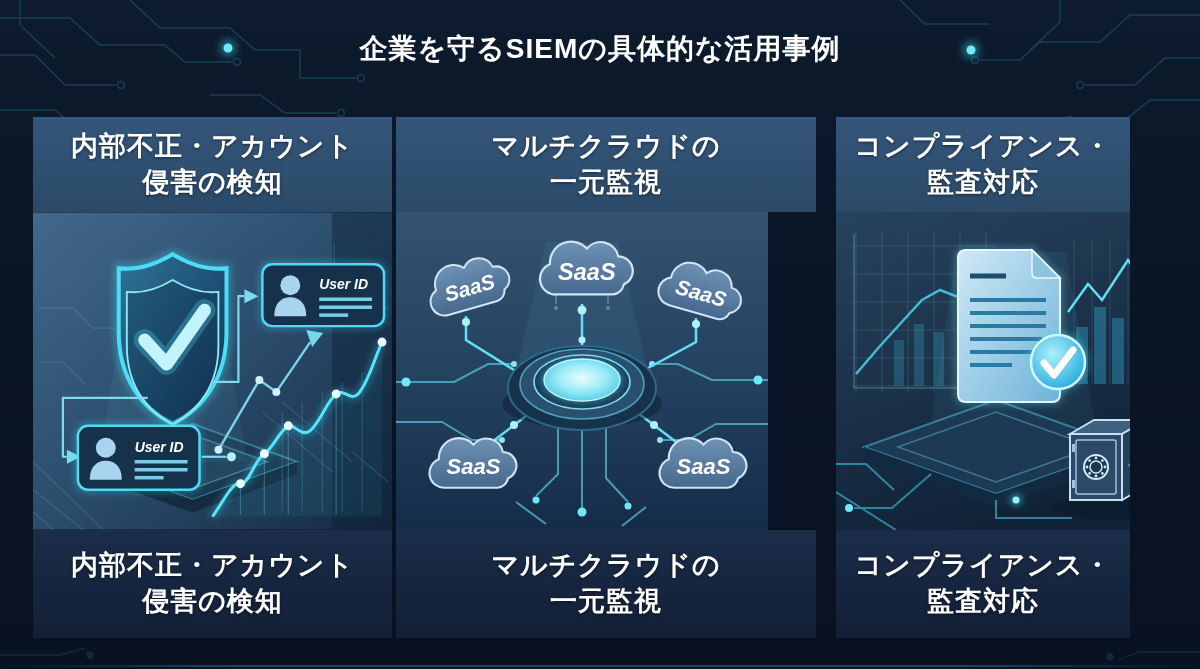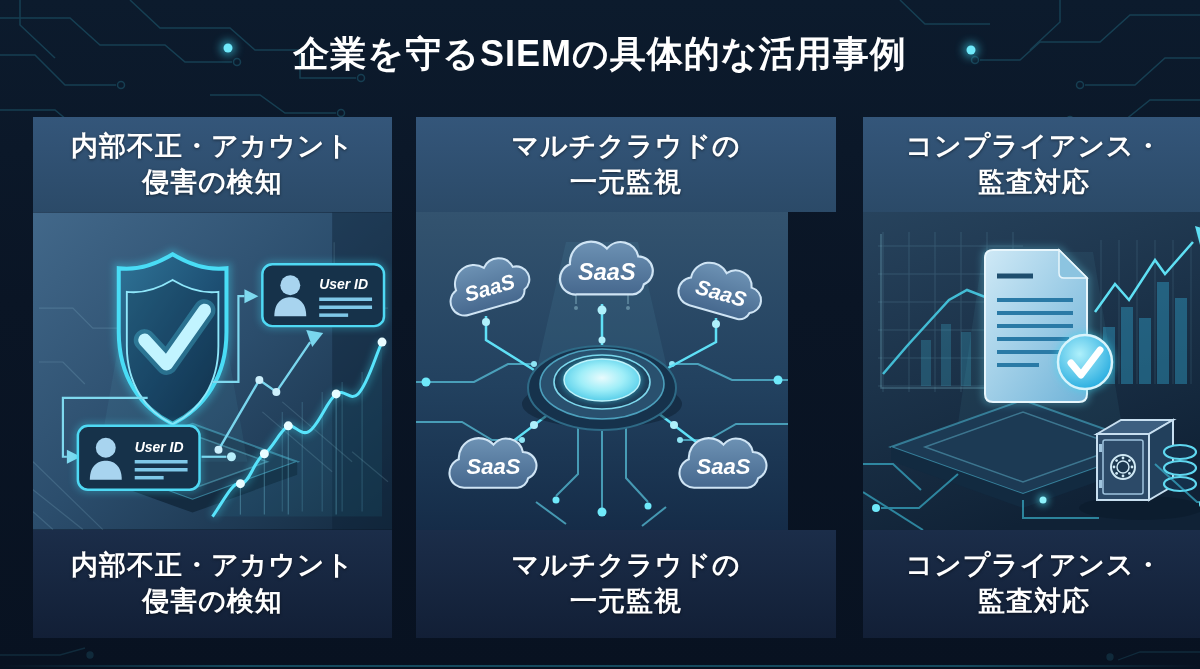--- a/index.html
+++ b/index.html
@@ -4,27 +4,27 @@
 <style>
   html,body{margin:0;padding:0;}
   body{
     width:1200px;height:669px;position:relative;overflow:hidden;
     background:linear-gradient(180deg,#0c1b2d 0%,#0a1525 45%,#081221 100%);
     font-family:"Liberation Sans","DejaVu Sans",sans-serif;
   }
   .bg-circuit{position:absolute;inset:0;z-index:0;pointer-events:none;}
   .title{
     position:absolute;top:30px;left:0;width:1200px;text-align:center;
-    color:#ffffff;font-size:36px;font-weight:700;letter-spacing:1px;z-index:2;
+    color:#ffffff;font-size:28px;font-weight:700;letter-spacing:1px;z-index:2;
   }
   .panels{position:absolute;top:117px;left:33px;display:flex;z-index:2;}
   .panel{display:flex;flex-direction:column;height:521px;}
-  .panel-1{width:359px;margin-right:24px;}
-  .panel-2{width:420px;margin-right:27px;}
-  .panel-3{width:342px;}
+  .panel-1{width:359px;margin-right:4px;}
+  .panel-2{width:420px;margin-right:20px;}
+  .panel-3{width:294px;}
   .panel-header{
     height:95px;display:flex;flex-direction:column;justify-content:center;align-items:center;
     background:linear-gradient(180deg,#34567a 0%,#2b4a68 100%);
     color:#fff;font-size:27px;font-weight:700;line-height:1.32;letter-spacing:1px;text-align:center;
     text-shadow:0 1px 3px rgba(0,0,0,.5);
   }
   .panel-art{height:318px;position:relative;overflow:hidden;font-style:italic;}
   .panel-art svg{display:block;}
   .panel-caption{
     height:108px;display:flex;flex-direction:column;justify-content:center;align-items:center;

